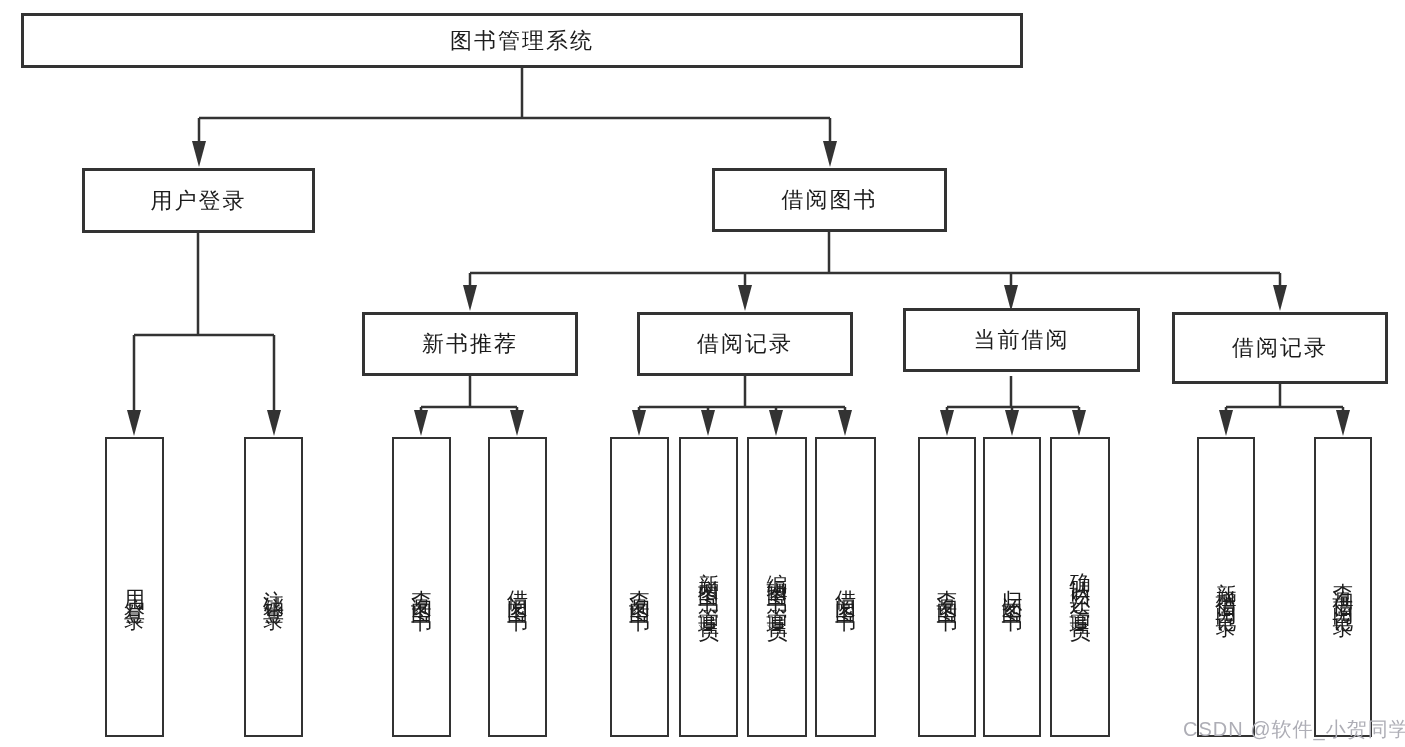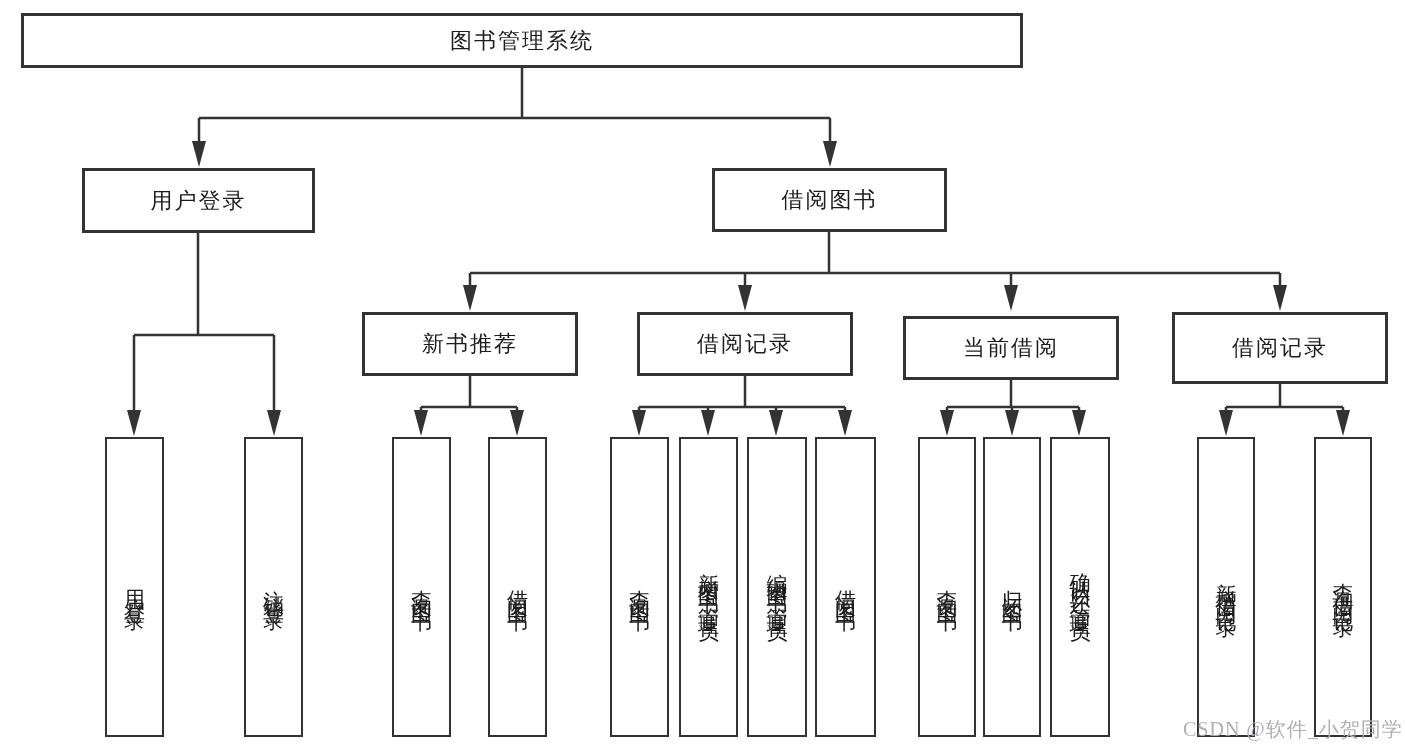--- a/index.html
+++ b/index.html
@@ -1,18 +1,18 @@
 <!DOCTYPE html>
 <html><head>
 <meta charset="utf-8">
 <style>
   html,body{margin:0;padding:0;background:#ffffff;}
   .canvas{
     position:relative;width:1405px;height:747px;background:#ffffff;overflow:hidden;
-    font-family:Liberation Serif, serif;
+    font-family:Liberation Sans, sans-serif;
   }
   .connectors{position:absolute;left:0;top:0;z-index:1;pointer-events:none;}
   .hbox{
     position:absolute;box-sizing:border-box;z-index:2;background:#ffffff;
     border:3px solid #333333;display:flex;align-items:center;justify-content:center;
   }
   .hbox .label{font-size:22px;color:#1c1c1c;letter-spacing:2px;white-space:nowrap;}
   .vbox{
     position:absolute;box-sizing:border-box;z-index:2;background:#ffffff;
     top:437px;height:300px;border:2.5px solid #333333;
@@ -81,21 +81,21 @@
   <div class="hbox" style="left:712px;top:168px;width:235px;height:64px">
     <span class="label">借阅图书</span>
   </div>
 
   <div class="hbox" style="left:362px;top:312px;width:216px;height:64px">
     <span class="label">新书推荐</span>
   </div>
   <div class="hbox" style="left:637px;top:312px;width:216px;height:64px">
     <span class="label">借阅记录</span>
   </div>
-  <div class="hbox" style="left:903px;top:316px;width:216px;height:64px">
+  <div class="hbox" style="left:903px;top:308px;width:237px;height:64px">
     <span class="label">当前借阅</span>
   </div>
   <div class="hbox" style="left:1172px;top:312px;width:216px;height:72px">
     <span class="label">借阅记录</span>
   </div>
 
   <div class="vbox" style="left:105px;width:59px">
     <span class="vtext">用户登录</span>
   </div>
   <div class="vbox" style="left:244px;width:59px">

